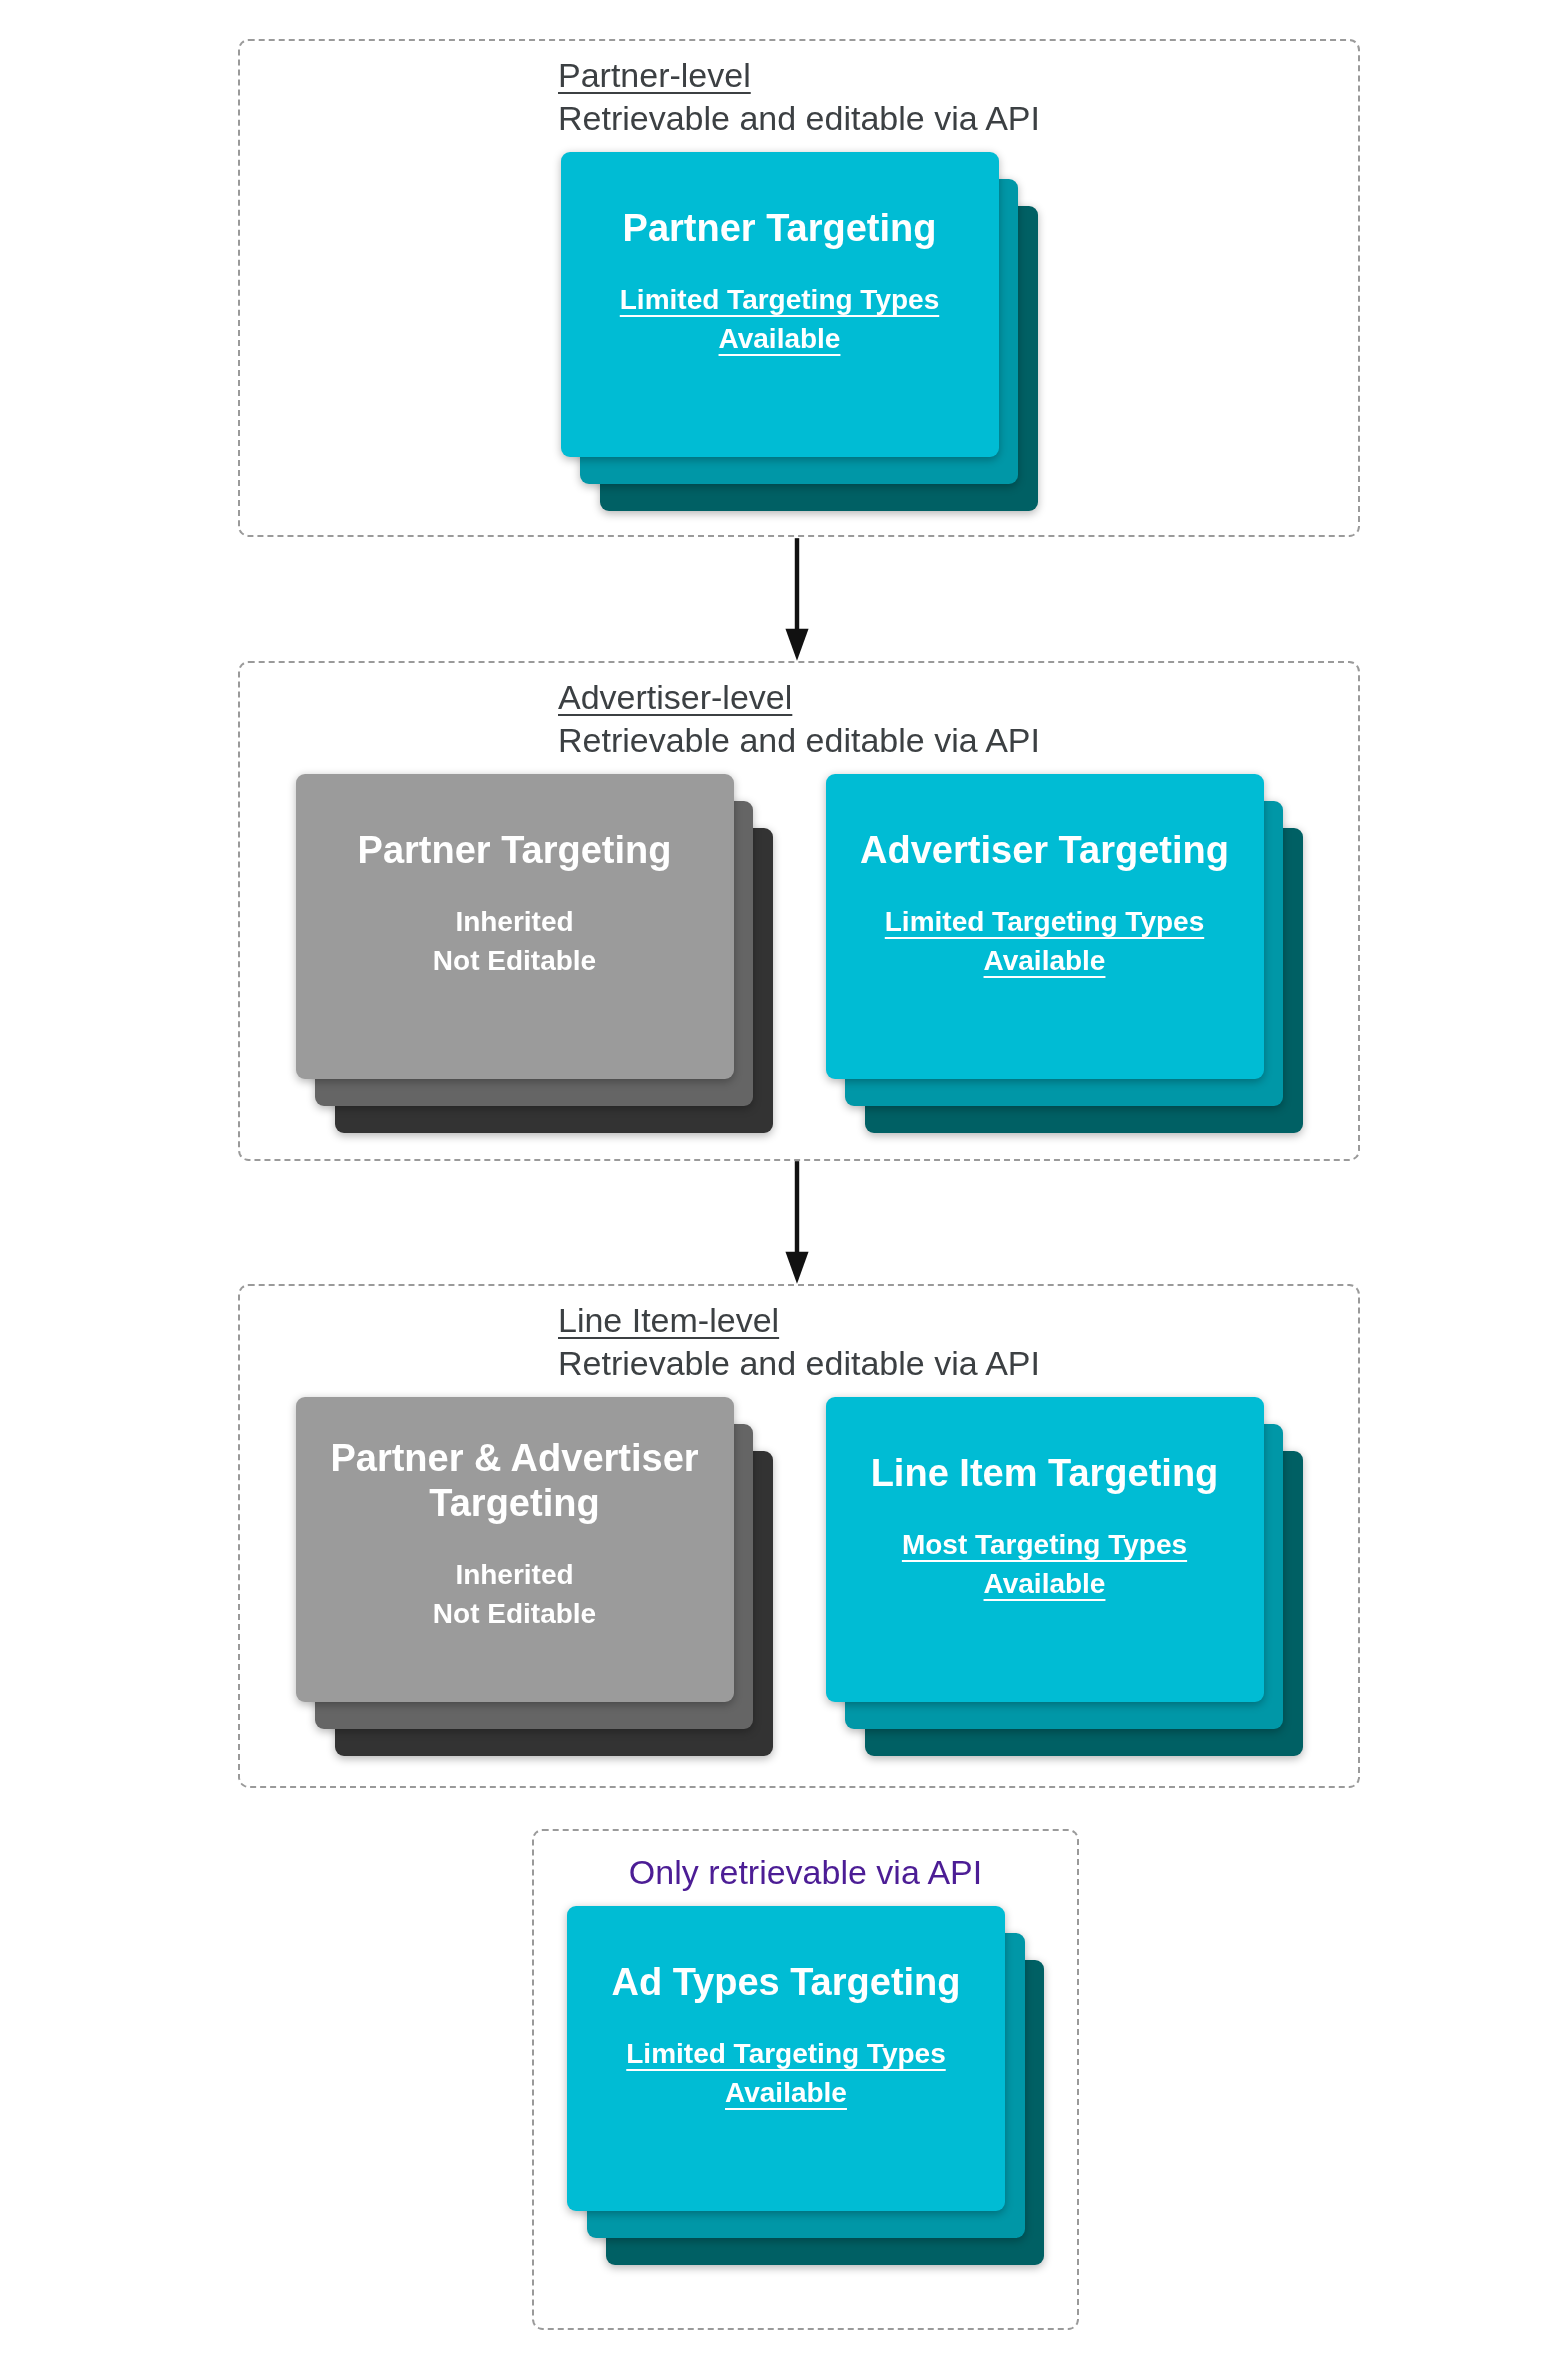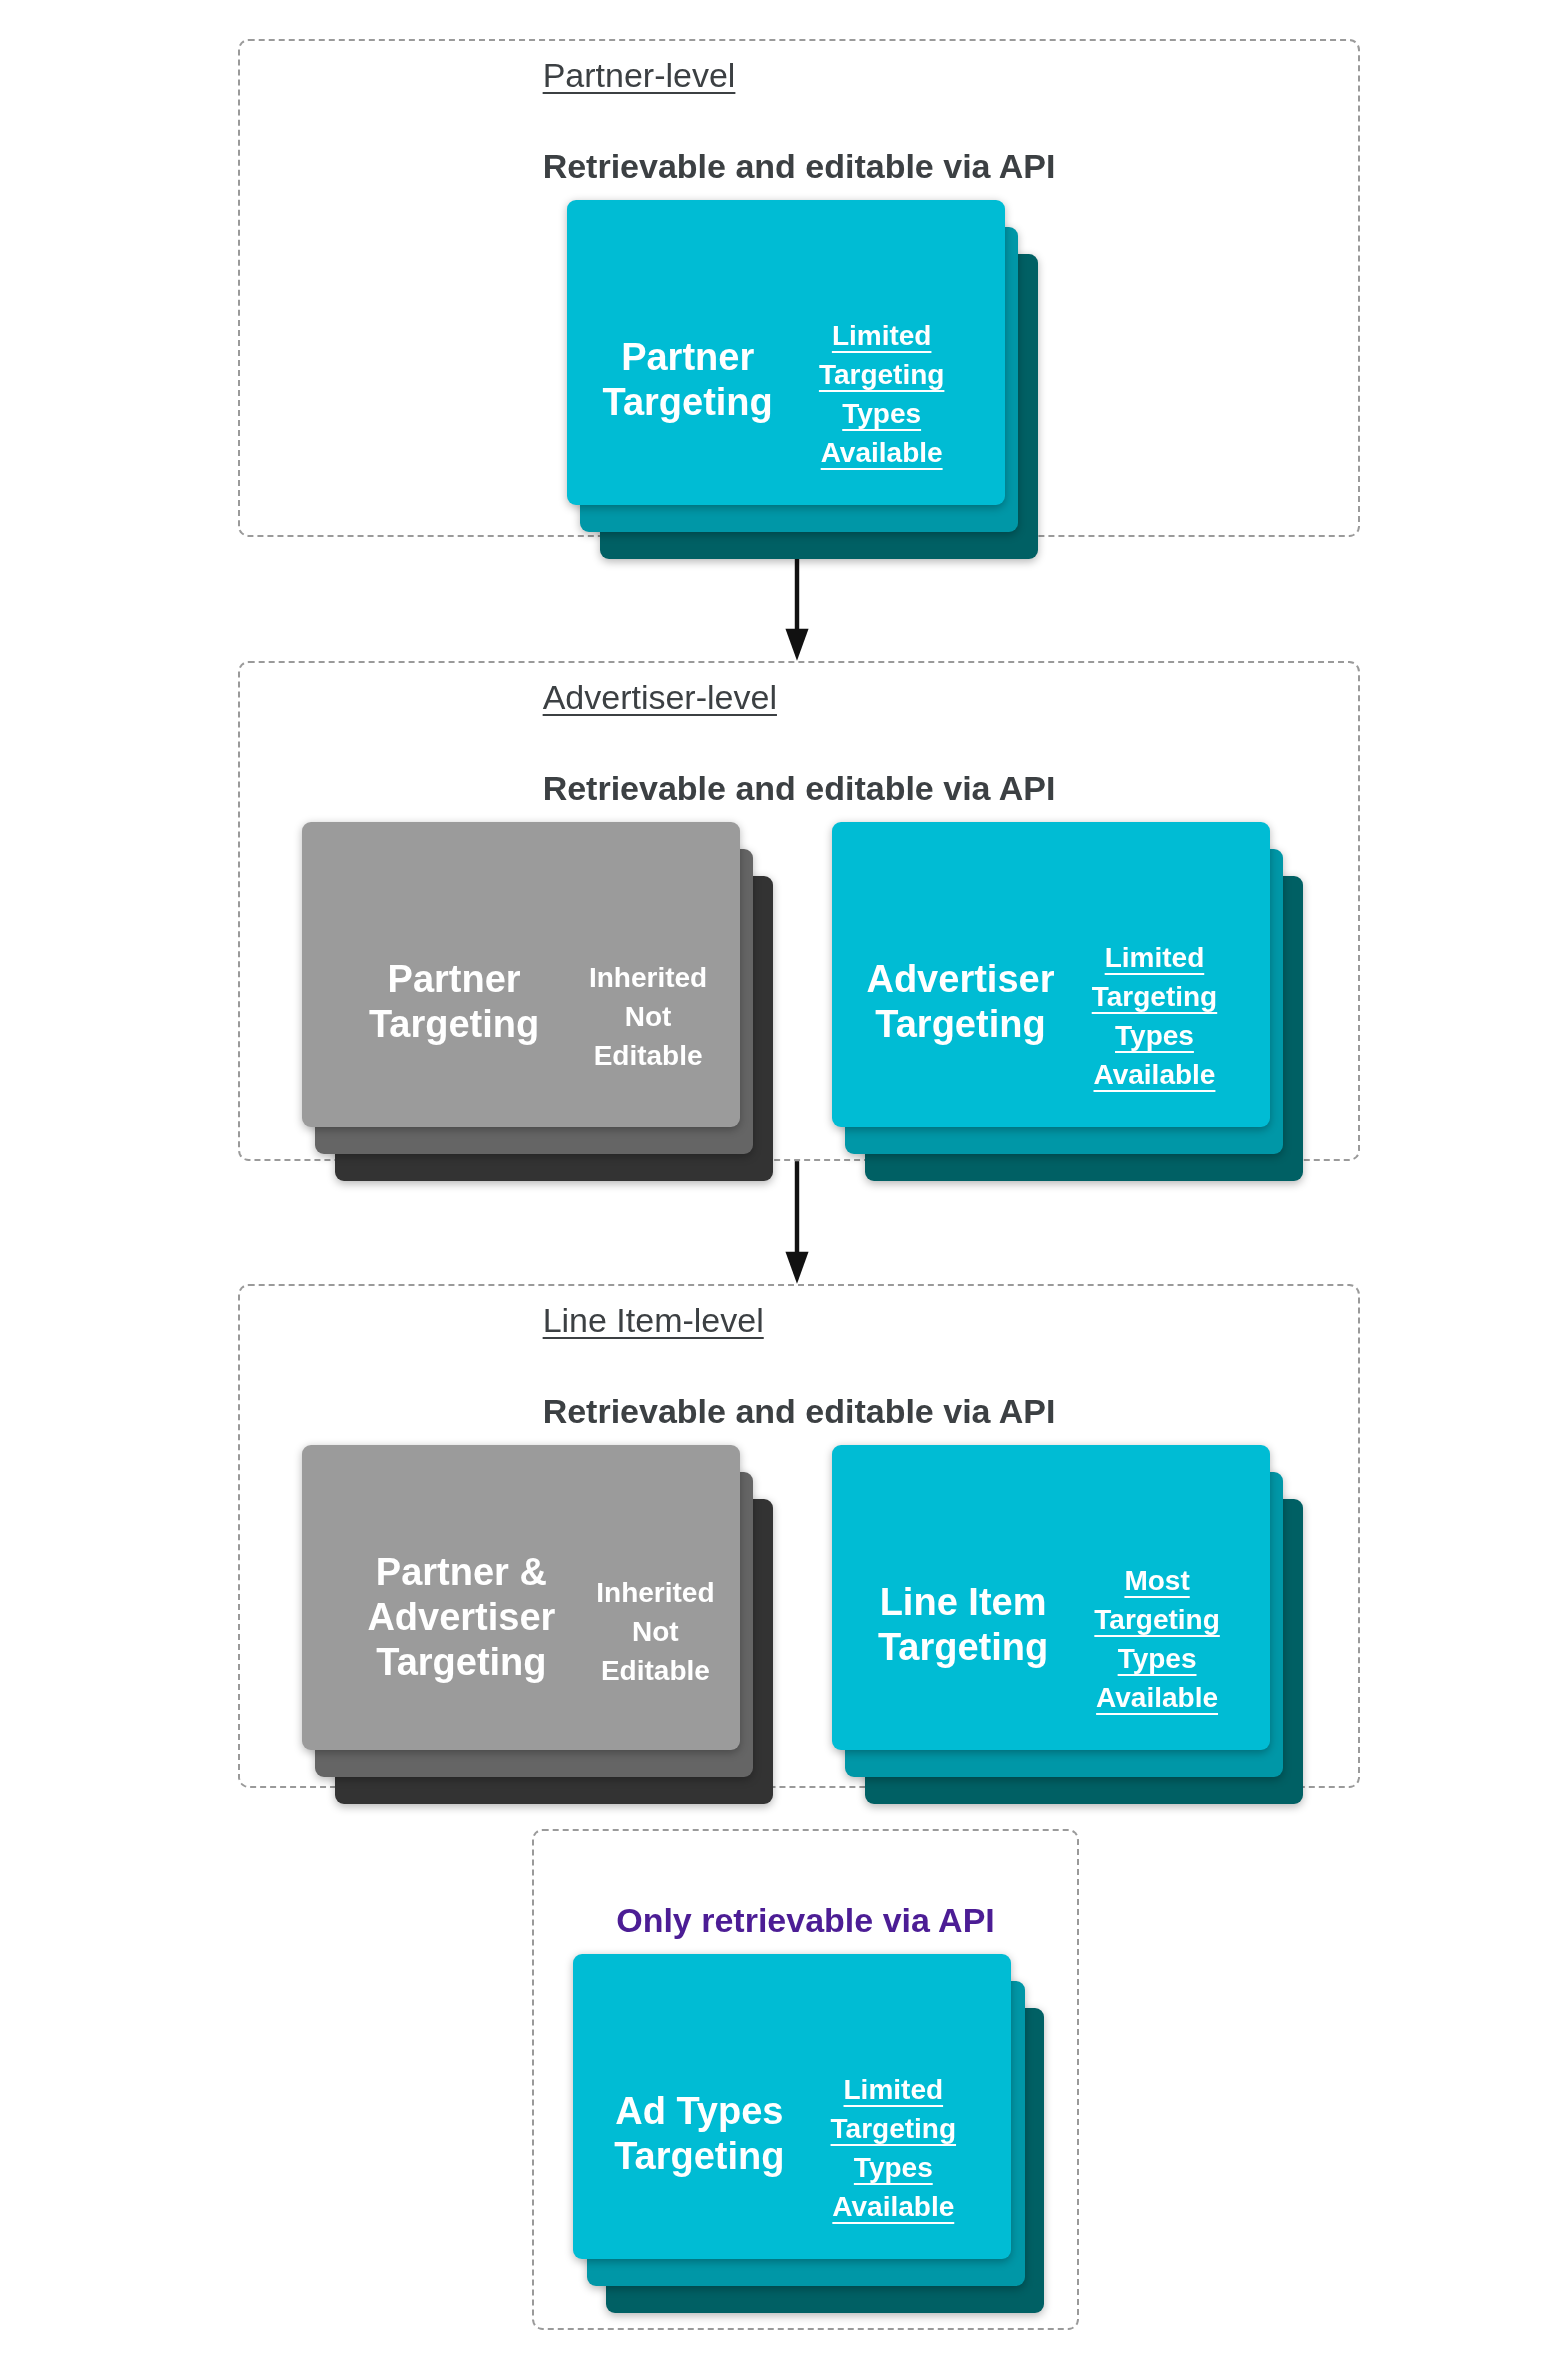--- a/index.html
+++ b/index.html
@@ -39,45 +39,44 @@
     line-height: 43px;
     font-weight: 400;
     color: #3c4043;
     text-decoration: underline;
     text-underline-offset: 5.4px;
     text-decoration-thickness: 1.8px;
   }
   .section-subtitle {
     font-size: 34px;
     line-height: 43px;
-    font-weight: 700;
+    font-weight: 400;
     color: #3c4043;
-    margin-top: 48px;
   }
   .section-subtitle.warning { color: #4c1d95; }
 
   
   .stacks {
     display: flex;
     gap: 53px;
     margin-top: 12.5px;
   }
   .stack { position: relative; width: 477px; height: 359px; }
   .layer {
     position: absolute;
     width: 438px;
     height: 305px;
     border-radius: 9px;
     box-shadow: 0 2.7px 9px rgba(0,0,0,0.28);
   }
   .layer.front {
-    left: 6px; top: 0; z-index: 3;
+    left: 0; top: 0; z-index: 3;
     box-sizing: border-box;
     display: flex;
-    flex-direction: row;
+    flex-direction: column;
     align-items: center;
     text-align: center;
     padding: 54px 25px 0;
   }
   .layer.front.two-line-title { padding-top: 39px; }
   .layer.mid  { left: 19.6px; top: 27px; z-index: 2; }
   .layer.back { left: 39px; top: 54px; z-index: 1; }
 
   .stack.cyan .front { background: #00bcd4; }
   .stack.cyan .mid   { background: #0097a7; }

